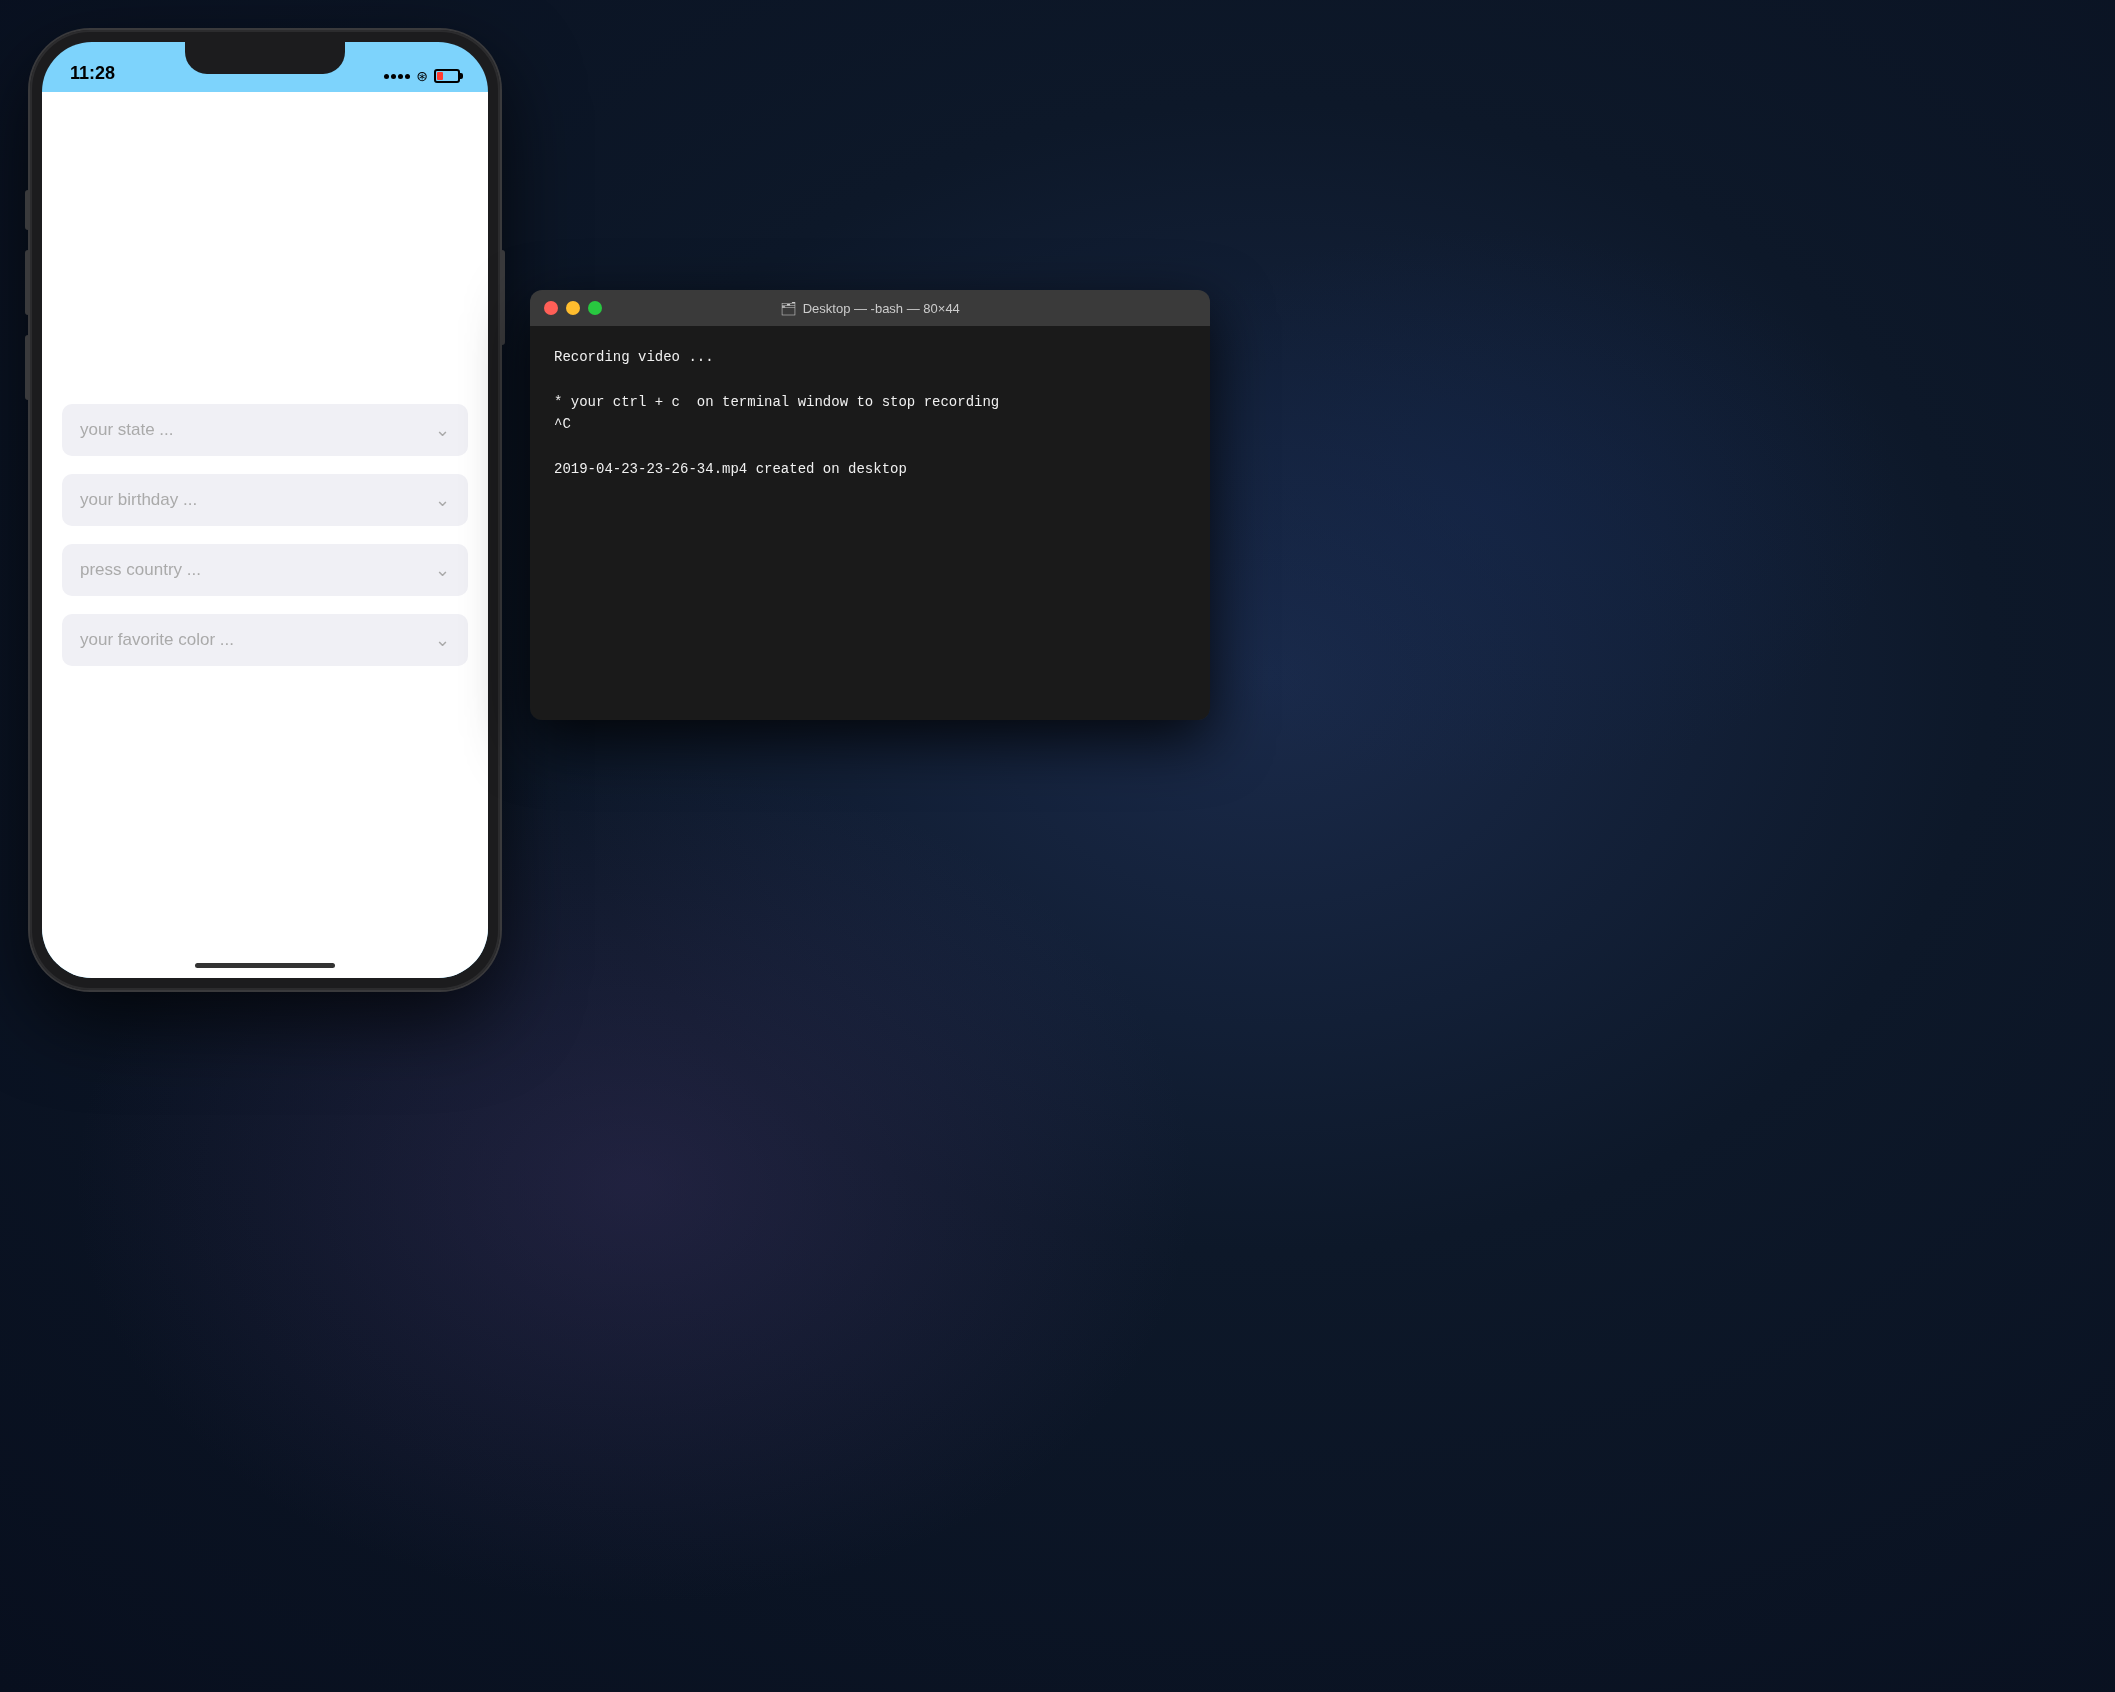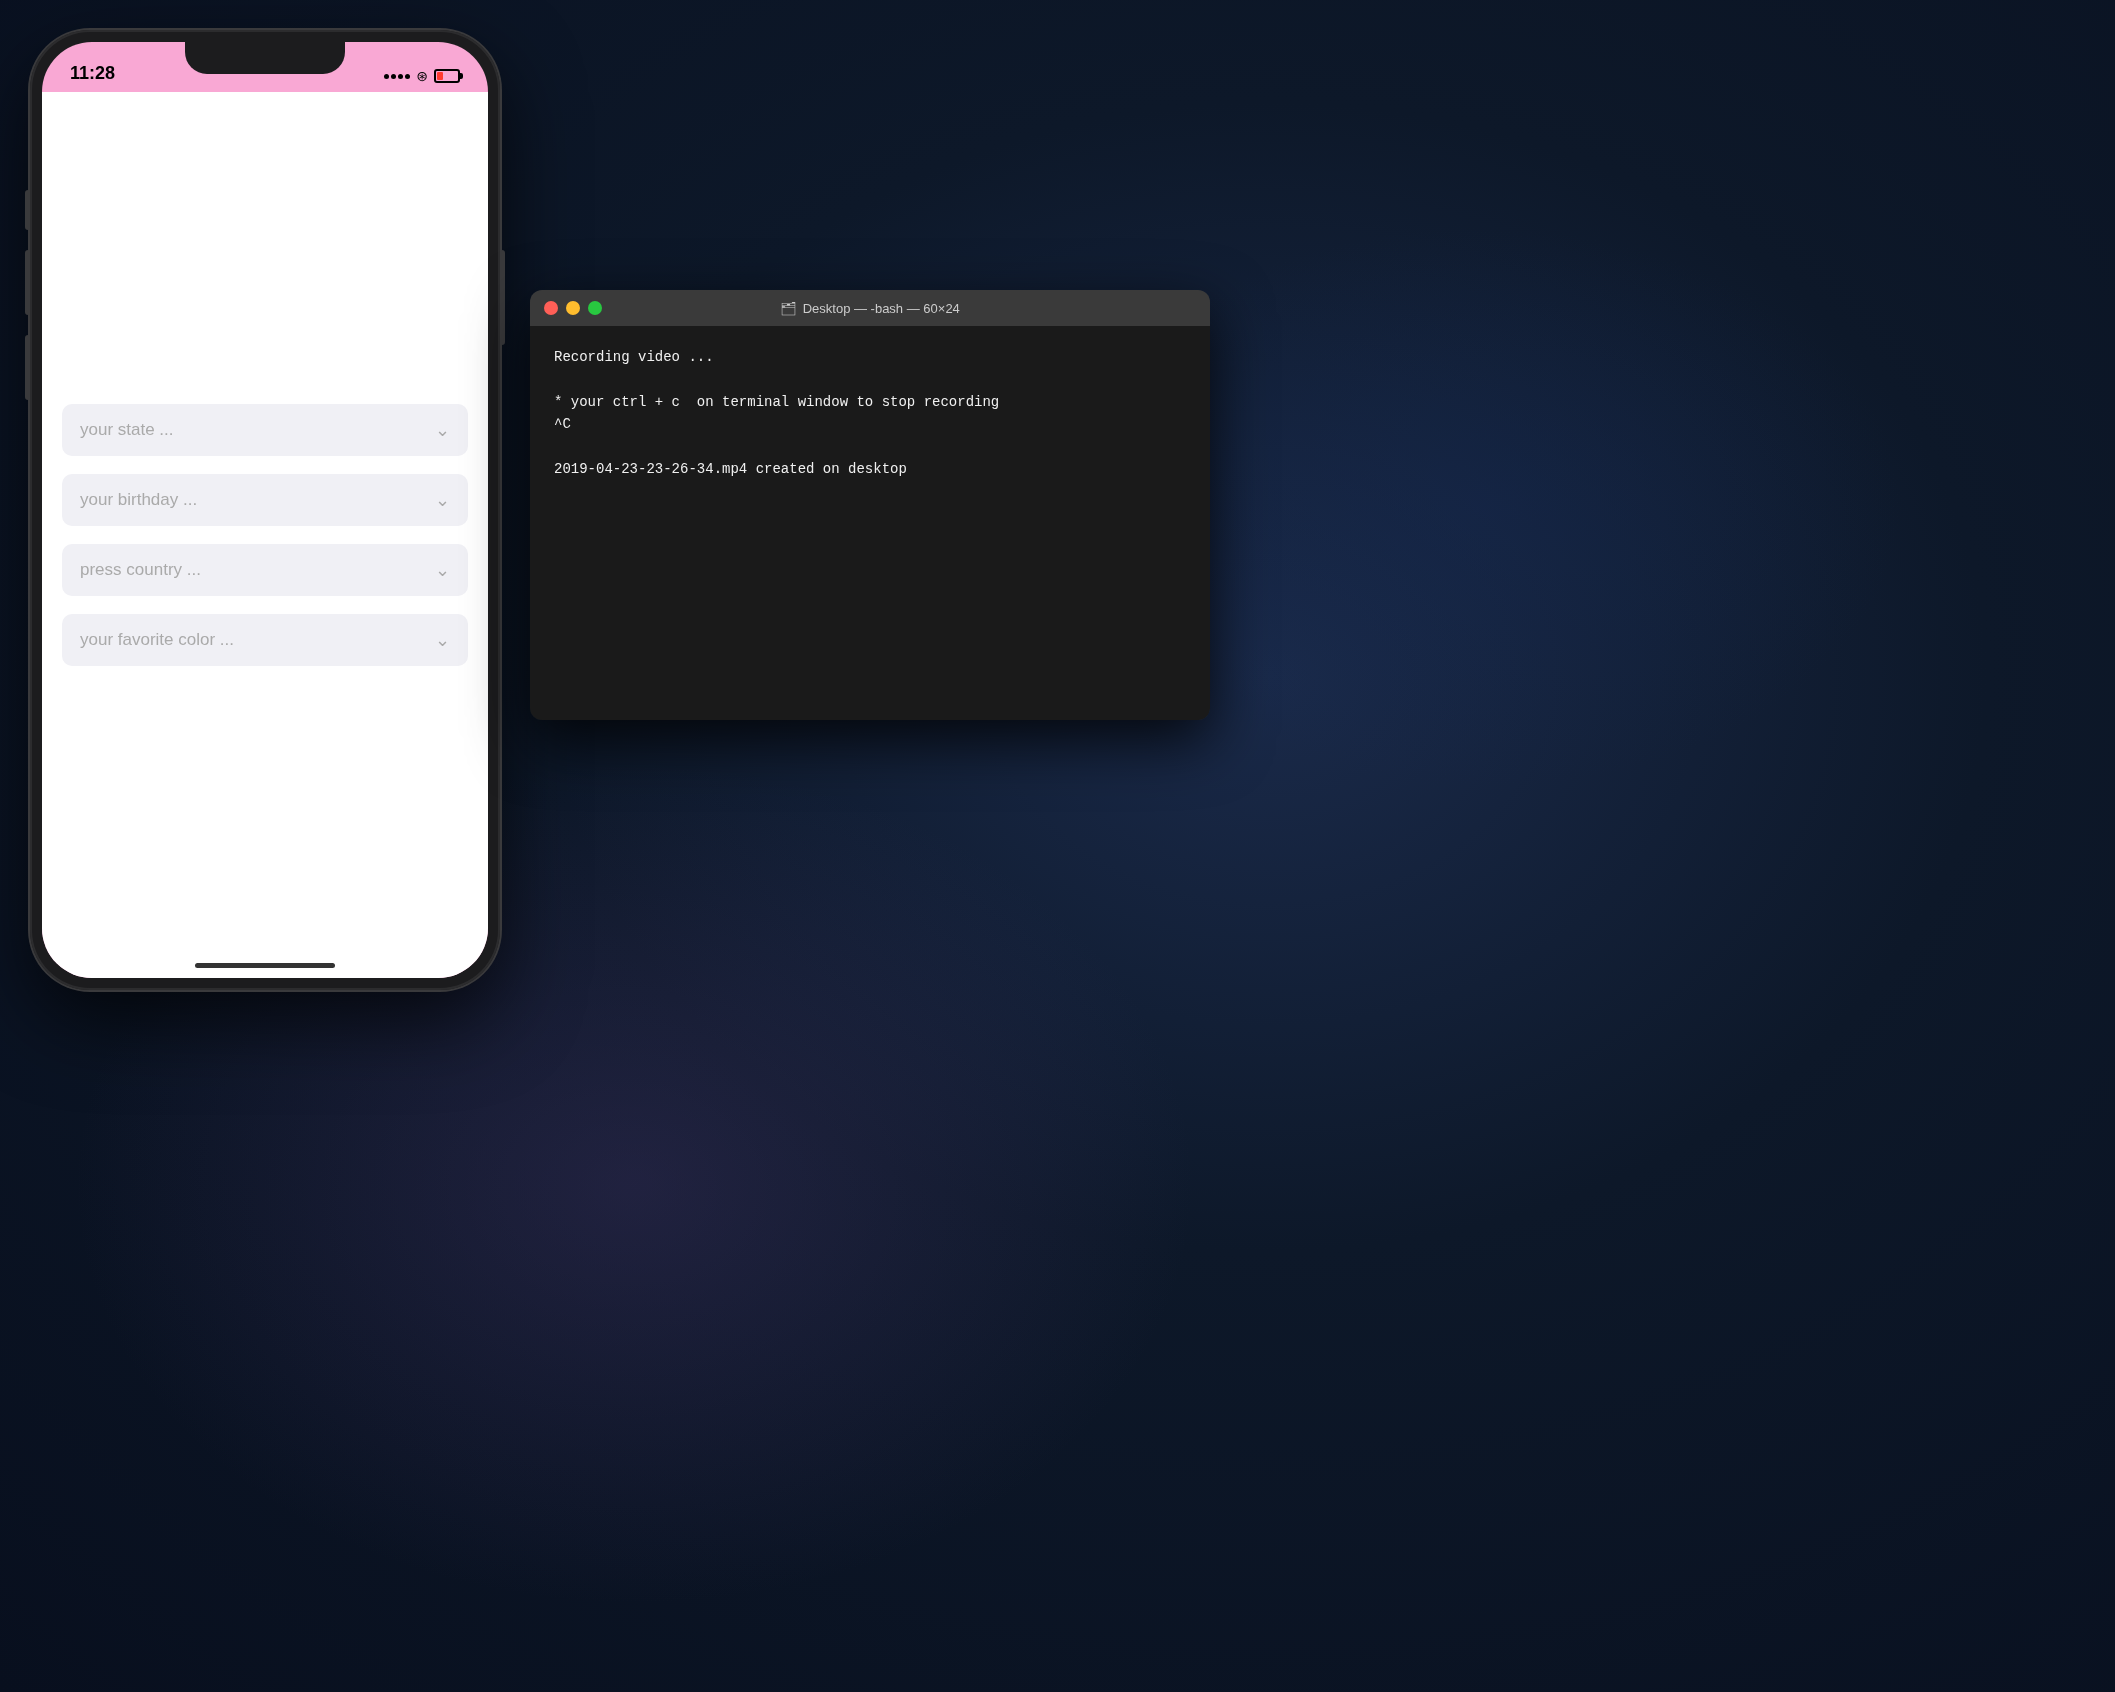--- a/index.html
+++ b/index.html
@@ -83,21 +83,21 @@
       border-radius: 0 3px 3px 0;
     }
 
     
     .iphone-screen {
       position: absolute;
       top: 12px;
       left: 12px;
       right: 12px;
       bottom: 12px;
-      background: #f9a8d4;
+      background: #7dd3fc;
       border-radius: 50px;
       overflow: hidden;
     }
 
     
     .iphone-notch {
       position: absolute;
       top: 0;
       left: 50%;
       transform: translateX(-50%);
@@ -353,21 +353,21 @@
   </div>
 </div>
 
 <div class="terminal-window">
   <div class="terminal-titlebar">
     <div class="traffic-light traffic-close"></div>
     <div class="traffic-light traffic-minimize"></div>
     <div class="traffic-light traffic-maximize"></div>
     <div class="terminal-title">
       <span class="folder-icon">🗂</span>
-      <span>Desktop — -bash — 60×24</span>
+      <span>Desktop — -bash — 80×44</span>
     </div>
   </div>
   <div class="terminal-body">
     <div class="terminal-line">Recording video ...</div>
     <div class="terminal-line-blank"></div>
     <div class="terminal-line">* your ctrl + c  on terminal window to stop recording</div>
     <div class="terminal-line">^C</div>
     <div class="terminal-line-blank"></div>
     <div class="terminal-line">2019-04-23-23-26-34.mp4 created on desktop</div>
   </div>

